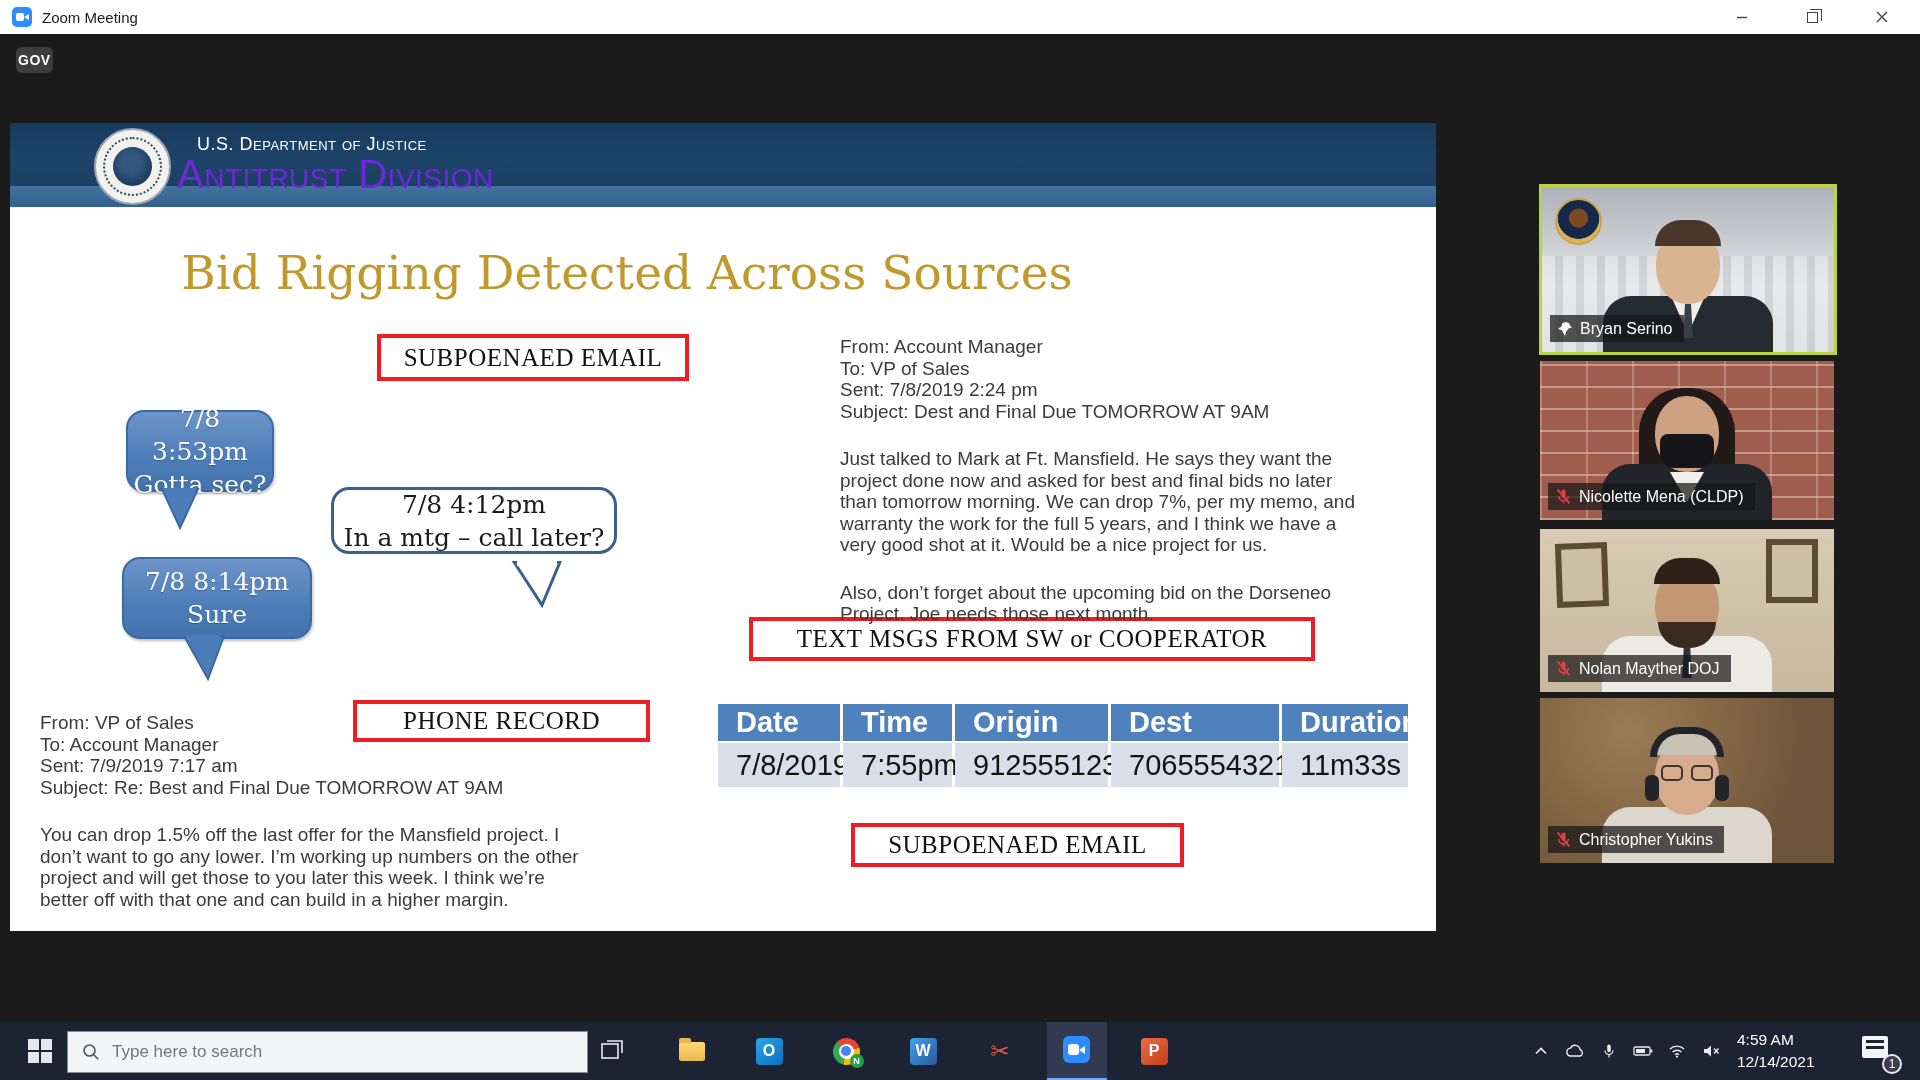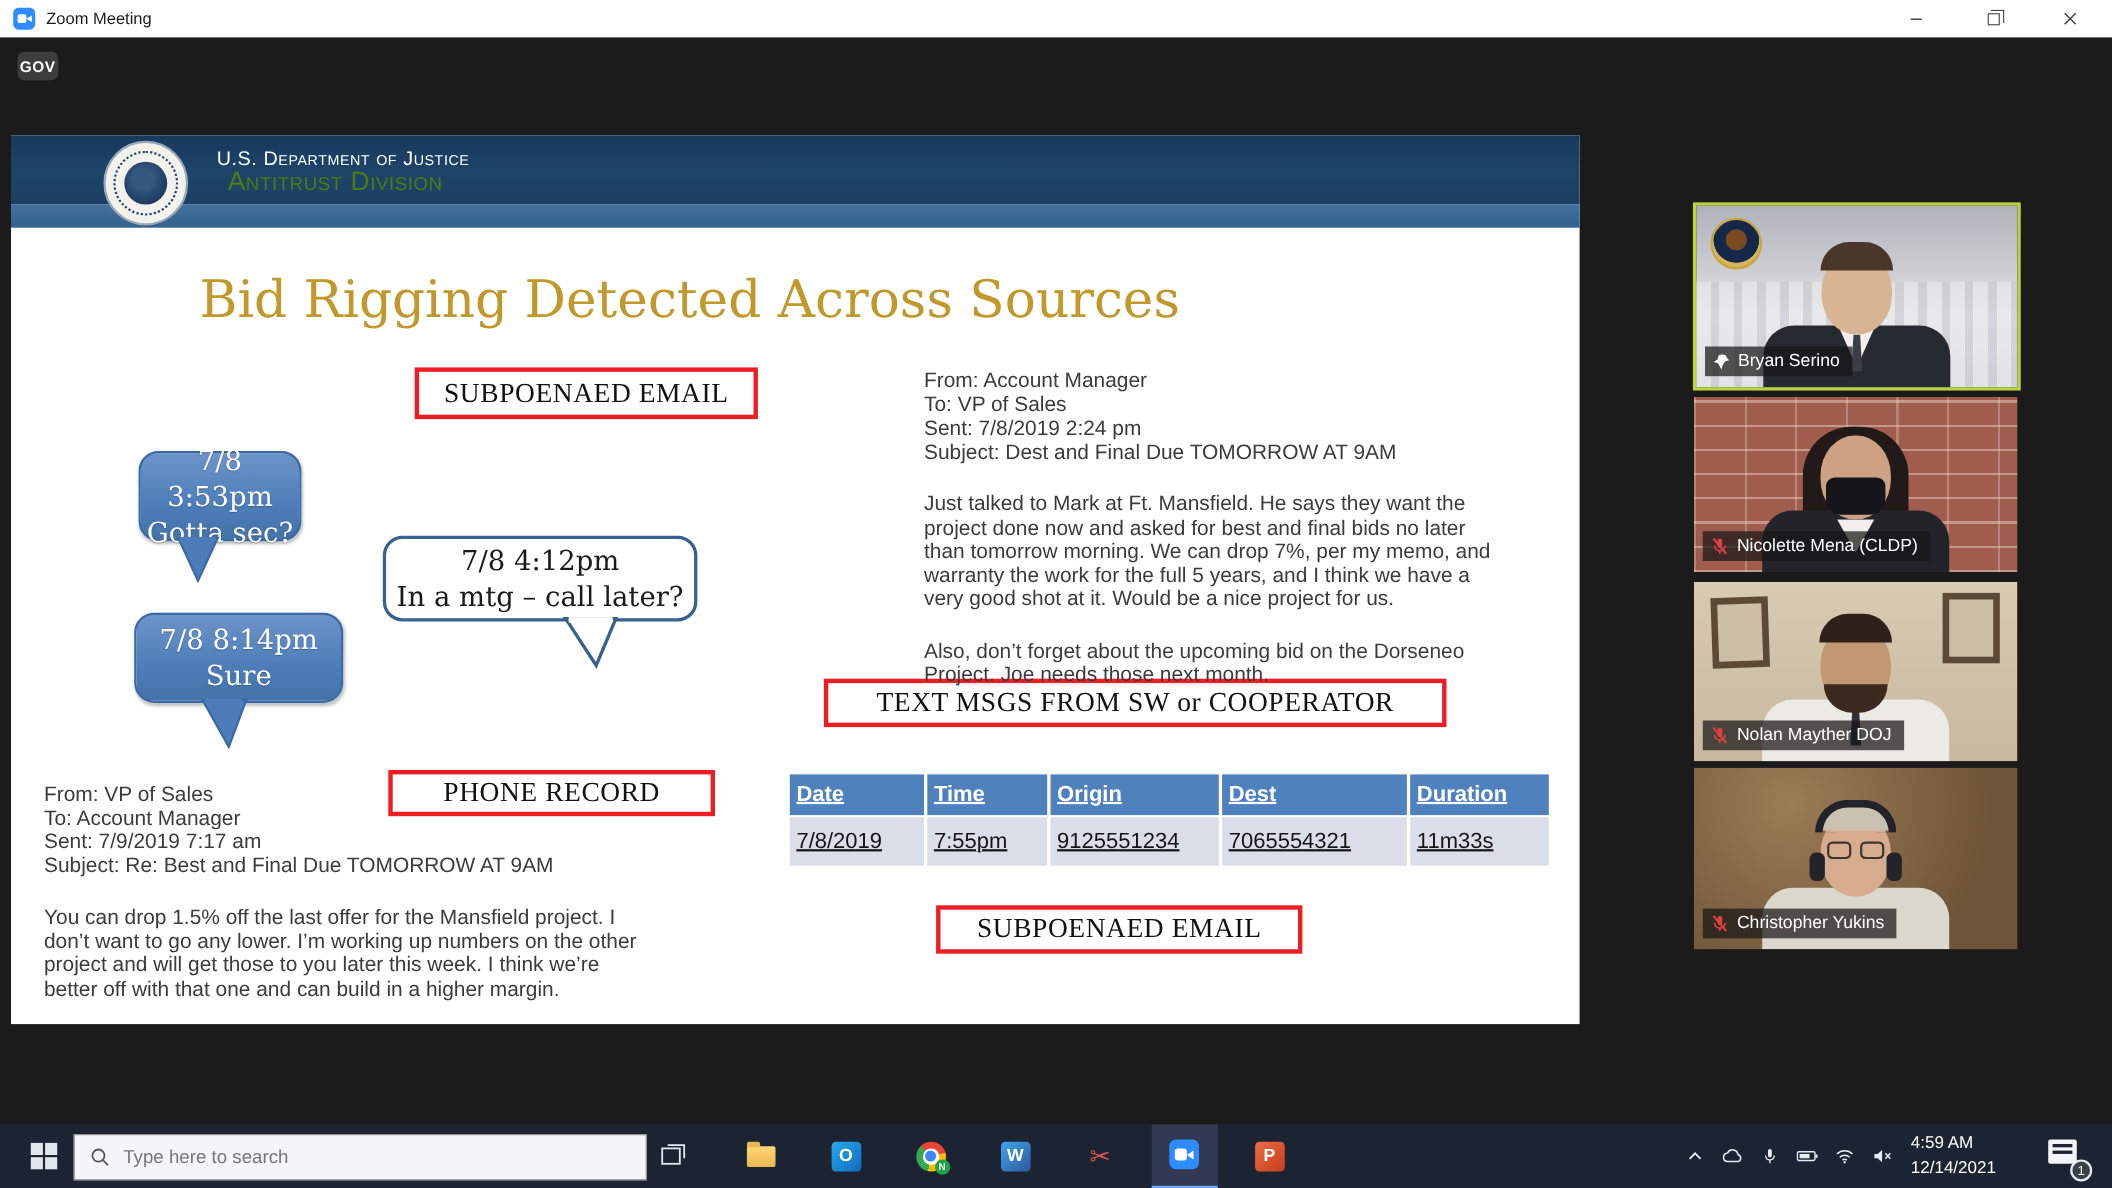--- a/index.html
+++ b/index.html
@@ -21,51 +21,51 @@
   #gov-badge { position:absolute; left:16px; top:47px; padding:5px 2px; background:#3d3d3d; border-radius:6px; color:#fff; font-weight:bold; font-size:14px; letter-spacing:.5px; }
 
   
   #slide { position:absolute; left:10px; top:123px; width:1426px; height:808px; background:#ffffff; }
   #doj-band { position:absolute; left:0; top:0; width:100%; height:63px; background:linear-gradient(180deg,#173a5c,#1e4469 55%,#1c4063); }
   #doj-stripe { position:absolute; left:0; top:63px; width:100%; height:21px; background:linear-gradient(180deg,#44719e,#33618e); }
   #doj-seal { position:absolute; left:84px; top:5px; width:77px; height:77px; border-radius:50%; background:#f2f1ec; border:2px solid #9aa7b8; z-index:3; }
   #doj-seal::before { content:""; position:absolute; inset:7px; border-radius:50%; border:2px dotted #24466b; }
   #doj-seal::after { content:""; position:absolute; inset:17px; border-radius:50%; background:radial-gradient(circle at 45% 40%, #33577f 0 30%, #1d3c60 70%); }
   #doj-agency { position:absolute; left:187px; top:11px; color:#fff; font-variant:small-caps; font-size:18px; letter-spacing:.5px; }
-  #doj-division { position:absolute; left:197px; top:29px; color:#4d7c0f; font-variant:small-caps; font-size:24px; letter-spacing:.5px; }
+  #doj-division { position:absolute; left:167px; top:29px; color:#6d28d9; font-variant:small-caps; font-size:40px; letter-spacing:.5px; }
 
   #slide-title { position:absolute; left:0; top:122px; width:1234px; text-align:center; font-family:"DejaVu Serif",serif; font-size:47px; color:#c0982b; }
 
   .red-box { position:absolute; border:4px solid #ee1d23; background:#fff; display:flex; align-items:center; justify-content:center; font-family:"Liberation Serif",serif; font-size:25px; color:#111; letter-spacing:.5px; }
   #rb-sub-top    { left:367px; top:211px; width:312px; height:47px; }
   #rb-textmsgs   { left:739px; top:494px; width:566px; height:44px; }
   #rb-phone      { left:343px; top:577px; width:297px; height:42px; }
   #rb-sub-bottom { left:841px; top:700px; width:333px; height:44px; }
 
   
   .bubble { position:absolute; border-radius:18px; font-family:"DejaVu Serif",serif; font-size:25px; text-align:center; display:flex; flex-direction:column; justify-content:center; line-height:33px; }
   .bubble.filled { background:linear-gradient(180deg,#6d94c9,#4d7db8 60%,#4473ab); border:2px solid #3a6aa5; color:#fff; text-shadow:0 1px 1px rgba(0,0,0,.25); box-shadow:1px 2px 3px rgba(0,0,0,.25); }
   .bubble.outline { background:#fff; border:3px solid #39618f; color:#1a1a1a; }
   #bubble1 { left:116px; top:287px; width:148px; height:82px;justify-content:center; }
-  #bubble2 { left:338px; top:364px; width:286px; height:78px; }
+  #bubble2 { left:321px; top:364px; width:286px; height:67px; }
   #bubble3 { left:112px; top:434px; width:190px; height:82px; }
   .tail { position:absolute; }
   #tail1 { left:146px; top:365px; } #tail2 { left:498px; top:438px; } #tail3 { left:168px; top:512px; }
 
   
   .email { position:absolute; font-size:19px; line-height:21.5px; color:#3b3b3b; }
   #email-right { left:830px; top:213px; width:520px; }
   #email-left  { left:30px;  top:589px; width:540px; }
   .email p.body { margin-top:26px; }
 
   
   #phone-table { position:absolute; left:708px; top:581px; }
   .pt-row { display:flex; gap:3px; }
   .pt-row + .pt-row { margin-top:2px; }
-  .pt-cell { padding-left:6px; display:flex; align-items:center; font-size:20px;text-decoration:underline; }
+  .pt-cell { padding-left:18px; display:flex; align-items:center; font-size:29px; }
   .pt-head .pt-cell { background:#4f81bd; color:#fff; font-weight:bold; height:37px; }
   .pt-data .pt-cell { background:#d9dee9; color:#141414; height:44px; }
   .c0{width:122px;} .c1{width:109px;} .c2{width:153px;} .c3{width:168px;} .c4{width:126px;}
 
   
   .tile { position:absolute; overflow:hidden; background:#333; }
   #tile1 { left:1539px; top:184px; width:298px; height:171px; border:3px solid #bdd23f; }
   #tile2 { left:1540px; top:361px; width:294px; height:159px; }
   #tile3 { left:1540px; top:529px; width:294px; height:163px; }
   #tile4 { left:1540px; top:698px; width:294px; height:165px; }

